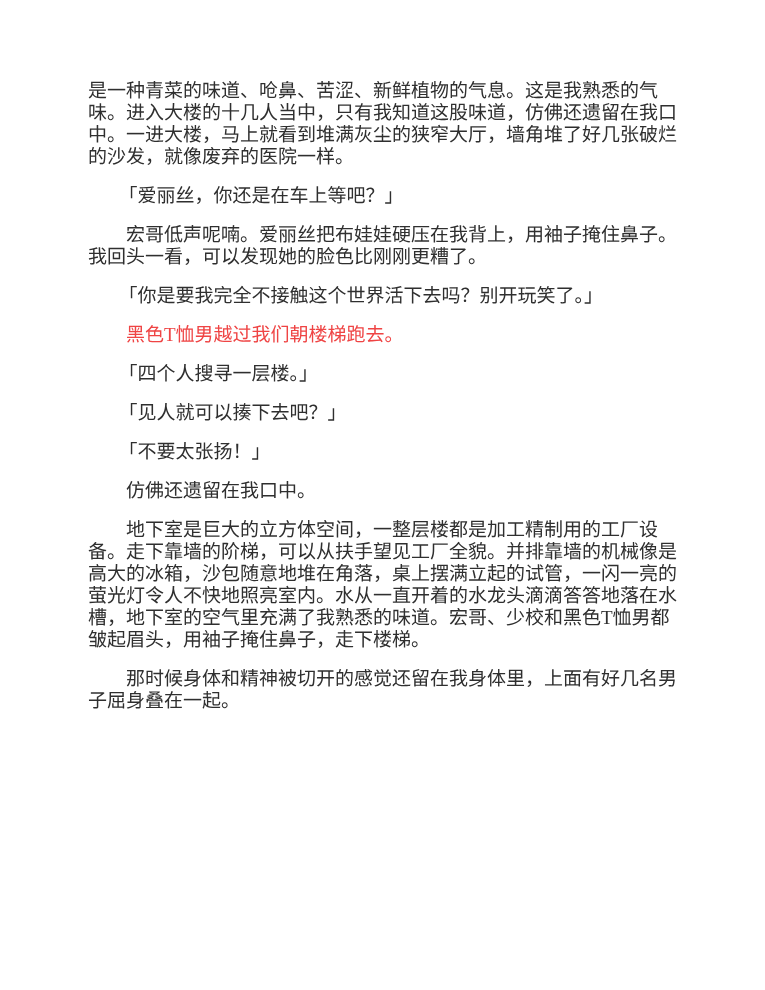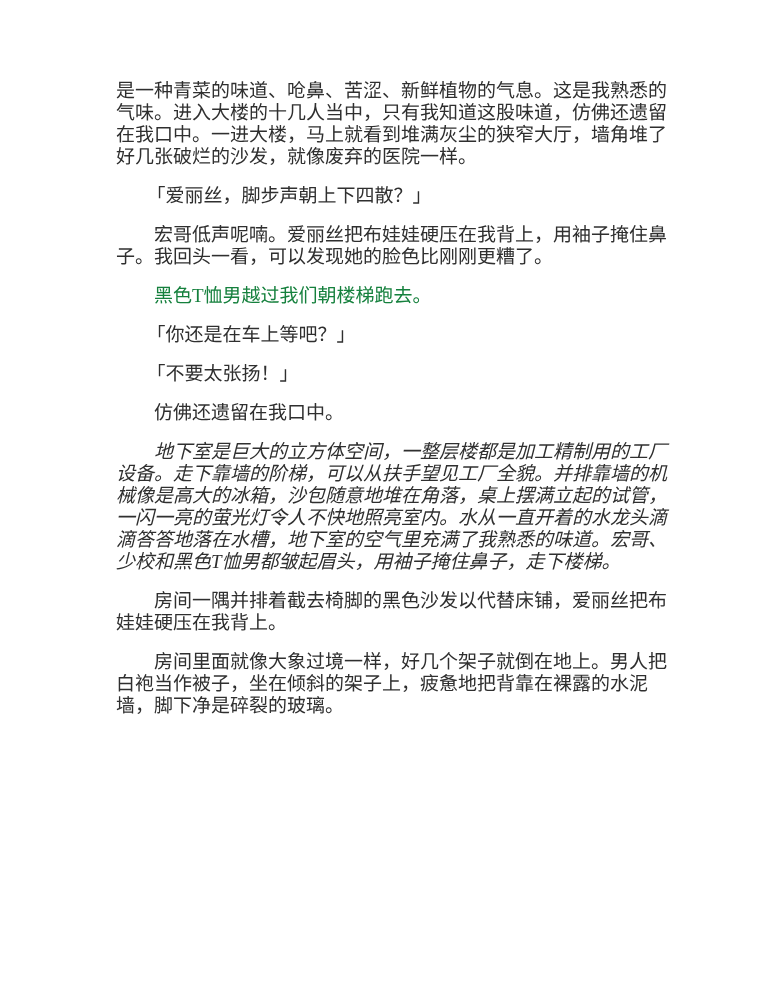--- a/index.html
+++ b/index.html
@@ -10,21 +10,21 @@
   body {
     width: 765px;
     height: 990px;
     overflow: hidden;
     font-family: "Liberation Serif", "DejaVu Serif", serif;
   }
   .page {
     box-sizing: border-box;
     width: 765px;
     height: 990px;
-    padding: 80px 87px 40px 116px;
+    padding: 80px 87px 40px 88px;
     background: #ffffff;
   }
   .para {
     margin: 0 0 17px 0;
     font-size: 19px;
     line-height: 22px;
     color: #2f2f2f;
     text-align: left;
     letter-spacing: 0;
     word-break: break-all;
@@ -34,22 +34,23 @@
   }
   .para.dialogue {
     text-indent: 1.6em;
   }
 </style>
 </head>
 <body>
 
 <div class="page" id="document-page" style="background: rgb(255, 255, 255);">
     <p class="para" style="color: rgb(47, 47, 47);">是一种青菜的味道、呛鼻、苦涩、新鲜植物的气息。这是我熟悉的气味。进入大楼的十几人当中，只有我知道这股味道，仿佛还遗留在我口中。一进大楼，马上就看到堆满灰尘的狭窄大厅，墙角堆了好几张破烂的沙发，就像废弃的医院一样。</p>
-    <p class="para dialogue" style="color: rgb(47, 47, 47);">「爱丽丝，脚步声朝上下四散？」</p>
+    <p class="para dialogue" style="color: rgb(47, 47, 47);">「爱丽丝，你还是在车上等吧？」</p>
     <p class="para indent" style="color: rgb(47, 47, 47);">宏哥低声呢喃。爱丽丝把布娃娃硬压在我背上，用袖子掩住鼻子。我回头一看，可以发现她的脸色比刚刚更糟了。</p>
-    <p class="para indent" style="color: #15803d;">黑色T恤男越过我们朝楼梯跑去。</p>
-    <p class="para dialogue" style="color: rgb(47, 47, 47);">「你还是在车上等吧？」</p>
+    <p class="para dialogue" style="color: rgb(47, 47, 47);">「你是要我完全不接触这个世界活下去吗？别开玩笑了。」</p>
+    <p class="para indent" style="color: #ef4444;">黑色T恤男越过我们朝楼梯跑去。</p>
+    <p class="para dialogue" style="color: rgb(47, 47, 47);">「四个人搜寻一层楼。」</p>
+    <p class="para dialogue" style="color: rgb(47, 47, 47);">「见人就可以揍下去吧？」</p>
     <p class="para dialogue" style="color: rgb(47, 47, 47);">「不要太张扬！」</p>
     <p class="para indent" style="color: rgb(47, 47, 47);">仿佛还遗留在我口中。</p>
-    <p class="para indent" style="color: rgb(47, 47, 47); font-style: italic;">地下室是巨大的立方体空间，一整层楼都是加工精制用的工厂设备。走下靠墙的阶梯，可以从扶手望见工厂全貌。并排靠墙的机械像是高大的冰箱，沙包随意地堆在角落，桌上摆满立起的试管，一闪一亮的萤光灯令人不快地照亮室内。水从一直开着的水龙头滴滴答答地落在水槽，地下室的空气里充满了我熟悉的味道。宏哥、少校和黑色T恤男都皱起眉头，用袖子掩住鼻子，走下楼梯。</p>
-    <p class="para indent" style="color: rgb(47, 47, 47);">房间一隅并排着截去椅脚的黑色沙发以代替床铺，爱丽丝把布娃娃硬压在我背上。</p>
-    <p class="para indent" style="color: rgb(47, 47, 47);">房间里面就像大象过境一样，好几个架子就倒在地上。男人把白袍当作被子，坐在倾斜的架子上，疲惫地把背靠在裸露的水泥墙，脚下净是碎裂的玻璃。</p>
+    <p class="para indent" style="color: rgb(47, 47, 47);">地下室是巨大的立方体空间，一整层楼都是加工精制用的工厂设备。走下靠墙的阶梯，可以从扶手望见工厂全貌。并排靠墙的机械像是高大的冰箱，沙包随意地堆在角落，桌上摆满立起的试管，一闪一亮的萤光灯令人不快地照亮室内。水从一直开着的水龙头滴滴答答地落在水槽，地下室的空气里充满了我熟悉的味道。宏哥、少校和黑色T恤男都皱起眉头，用袖子掩住鼻子，走下楼梯。</p>
+    <p class="para indent" style="color: rgb(47, 47, 47);">那时候身体和精神被切开的感觉还留在我身体里，上面有好几名男子屈身叠在一起。</p>
   </div>
 
 </body></html>

